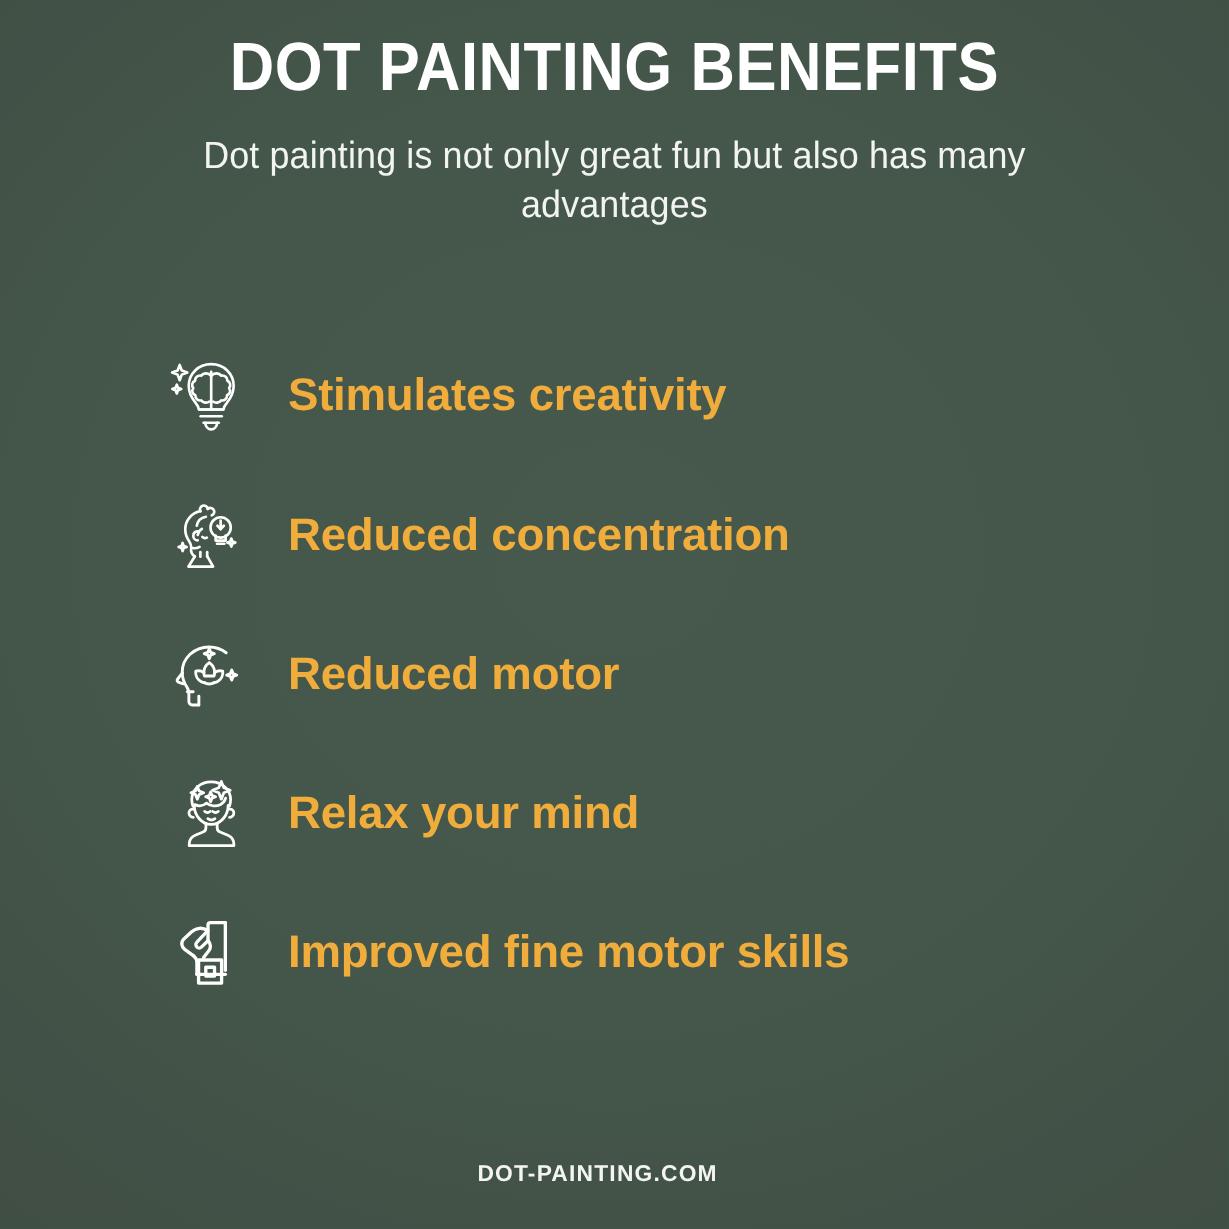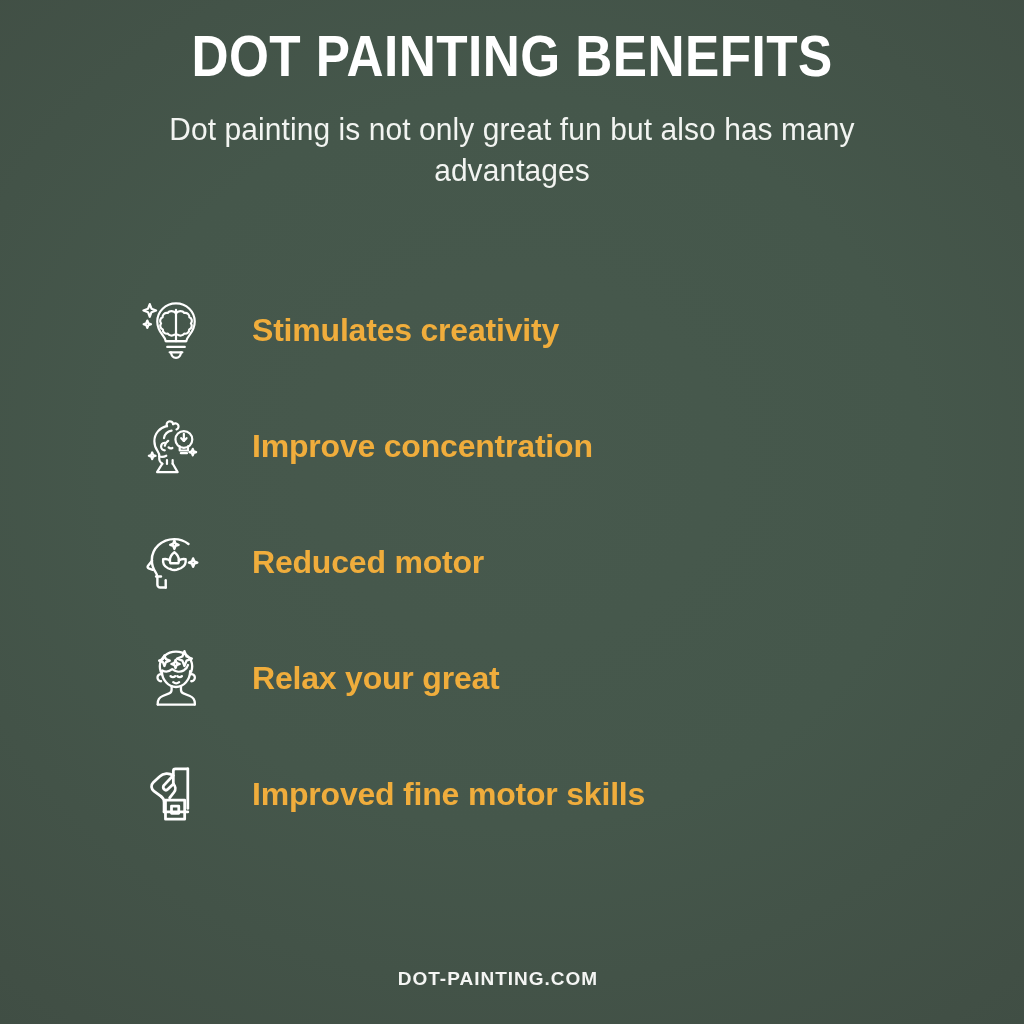--- a/index.html
+++ b/index.html
@@ -81,23 +81,23 @@
     flex: 0 0 auto;
   }
 
   .icon-cell svg {
     display: block;
     width: 74px;
     height: 74px;
   }
 
   .row-label {
-    margin-left: 28px;
+    margin-left: 16px;
     color: #F0AD3C;
-    font-size: 32px;
+    font-size: 38px;
     line-height: 38px;
     font-weight: 700;
     letter-spacing: -0.2px;
     white-space: nowrap;
     text-align: center;
   }
 
   
   .footer {
     position: absolute;
@@ -163,21 +163,21 @@
           <circle cx="38.8" cy="26.4" r="7.3"></circle>
           <path d="M35.2 32.3v3.6h7.2v-3.6"></path>
           <path d="M36.2 38.2h5.3"></path>
           <path d="M38.8 21.5v6.1"></path>
           <path d="M38.8 27.6l-2.3-2.4"></path>
           <path d="M38.8 27.6l2.3-2.4"></path>
           <path d="M46.5 34.4l.8 2.1 2.1.8-2.1.8-.8 2.1-.8-2.1-2.1-.8 2.1-.8z"></path>
           <path d="M11.4 37.6l.8 2.1 2.1.8-2.1.8-.8 2.1-.8-2.1-2.1-.8 2.1-.8z"></path>
         </svg>
       </span>
-      <span class="row-label">Improve concentration</span>
+      <span class="row-label">Reduced concentration</span>
     </div>
 
     <div class="row">
       <span class="icon-cell">
         <svg viewBox="0 0 64 64" fill="none" stroke="#FFFFFF" stroke-width="2.1" stroke-linecap="round" stroke-linejoin="round">
           <path d="M42.8 16.4c-3.3-2.6-7.6-4.2-12.3-4.2-10.7 0-19.4 8.1-19.4 18.1 0 4.4 1.6 8.2 3.2 10.5 1.1 1.6 1.6 2.8 1.6 4.4v6.4c0 1.3 1.1 2.4 2.4 2.4h4.8"></path>
           <path d="M23.1 54v-6.2"></path>
           <path d="M11.3 30.9l-3.6 4.6c-.5.7-.2 1.7.6 2l3.6 1.3"></path>
           <path d="M14.8 44.5h4.2"></path>
           <path d="M30.6 23.5c-2.4 1.7-3.9 4.3-3.9 7.1 0 .9.2 1.7.5 2.5h6.8c.3-.8.5-1.6.5-2.5 0-2.8-1.5-5.4-3.9-7.1z"></path>
@@ -203,21 +203,21 @@
           <path d="M19.6 28.9c-1.7-.6-3.4.5-3.6 2.3-.2 1.9 1.2 3.5 3.1 3.6"></path>
           <path d="M44.7 28.9c1.7-.6 3.4.5 3.6 2.3.2 1.9-1.2 3.5-3.1 3.6"></path>
           <path d="M28.2 39.1v3.1c0 1.4-.8 2.6-2.1 3.1l-5.6 2.3c-2.6 1.1-4.3 3.6-4.3 6.4v1"></path>
           <path d="M36.3 39.1v3.1c0 1.4.8 2.6 2.1 3.1l5.6 2.3c2.6 1.1 4.3 3.6 4.3 6.4v1"></path>
           <path d="M16.2 55h32.1"></path>
           <path d="M39.3 8.8l1.8 4.6 4.6 1.8-4.6 1.8-1.8 4.6-1.8-4.6-4.6-1.8 4.6-1.8z"></path>
           <path d="M22 12.4l1.3 3.3 3.3 1.3-3.3 1.3-1.3 3.3-1.3-3.3-3.3-1.3 3.3-1.3z"></path>
           <path d="M31.6 16.3l1 2.6 2.6 1-2.6 1-1 2.6-1-2.6-2.6-1 2.6-1z"></path>
         </svg>
       </span>
-      <span class="row-label">Relax your great</span>
+      <span class="row-label">Relax your mind</span>
     </div>
 
     <div class="row">
       <span class="icon-cell">
         <svg viewBox="0 0 64 64" fill="none" stroke="#FFFFFF" stroke-width="2.4" stroke-linecap="round" stroke-linejoin="round">
           <path d="M42.2 10.2H31.5c-1 0-1.8.8-1.8 1.8v11.3"></path>
           <path d="M42.2 10.2v34.3"></path>
           <path d="M29.7 23.3l-4.8 4.6c-.9.9-2.3.9-3.2 0-1-1-1-2.6 0-3.6L29.5 16"></path>
           <path d="M29.5 16c-3.6-2.5-8.4-2.2-11.6.9L12.3 22c-2.2 2.1-1.9 5.7.6 7.5l6.2 4.5"></path>
           <path d="M19.1 34c1.6 1.2 2.6 3.2 2.6 5.2v8.3"></path>

